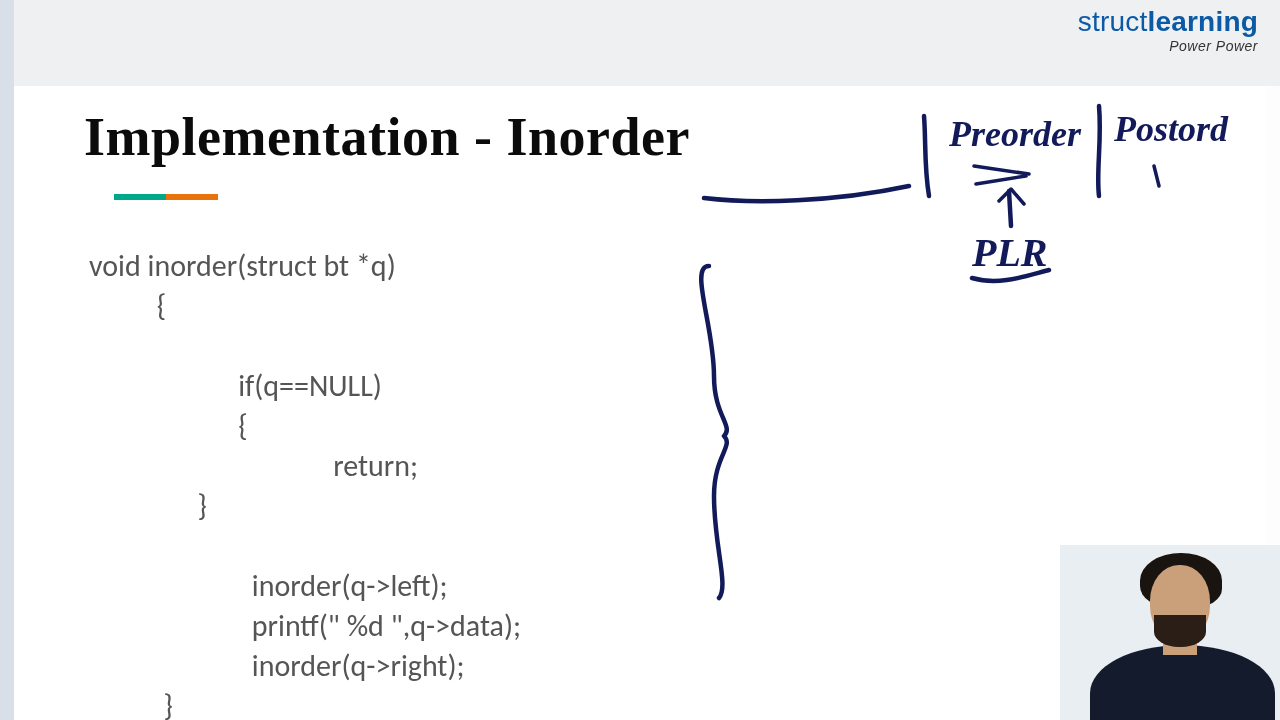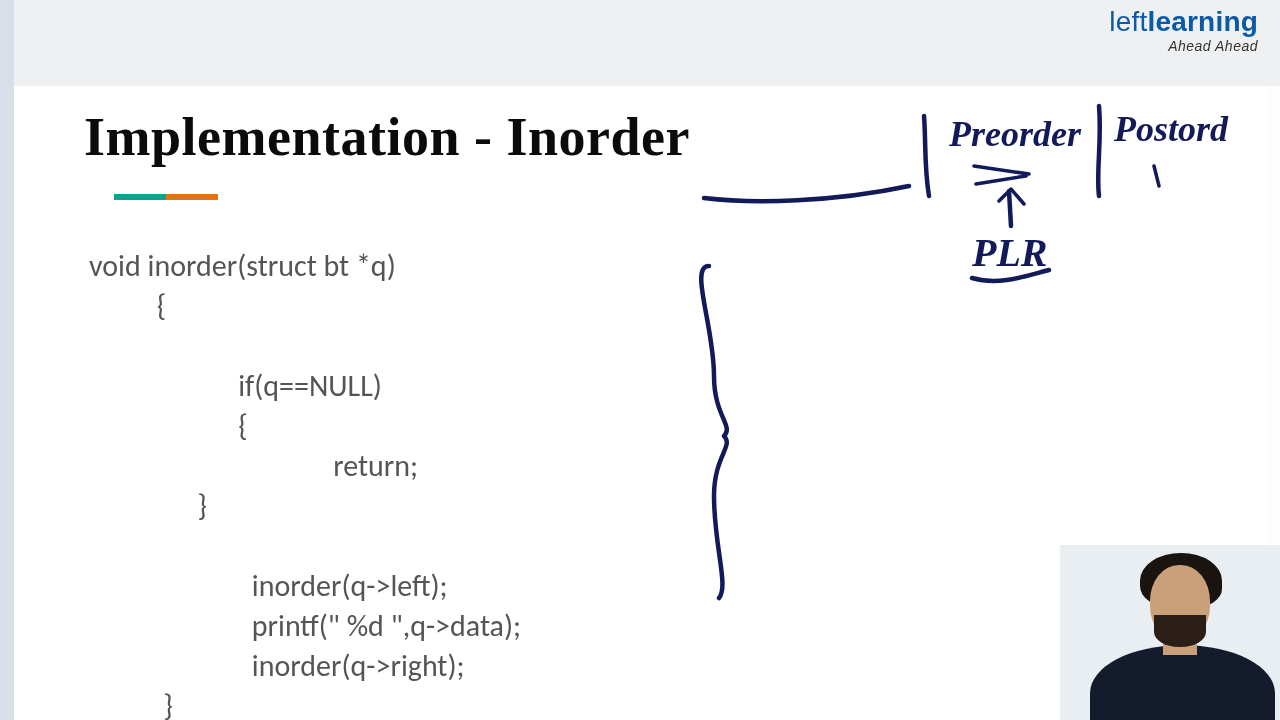--- a/index.html
+++ b/index.html
@@ -30,23 +30,23 @@
   .person-neck { position:absolute; left:103px; top:92px; width:34px; height:18px; background:#caa07b; }
 </style>
 </head>
 <body>
 
 <div class="frame">
   <div class="left-strip"></div>
   <div class="header-bar">
     <div class="logo">
       <div>
-        <span class="brand-great">left</span><span class="brand-great brand-learning">learning</span>
+        <span class="brand-great">struct</span><span class="brand-great brand-learning">learning</span>
       </div>
-      <div class="sub">Ahead Ahead</div>
+      <div class="sub">Power Power</div>
     </div>
   </div>
 
   <div class="slide">
     <div class="title">Implementation - Inorder</div>
     <div class="underline-accent">
       <span class="seg1"></span><span class="seg2"></span>
     </div>
 
     <pre class="code" id="code-block">void inorder(struct bt *q)

